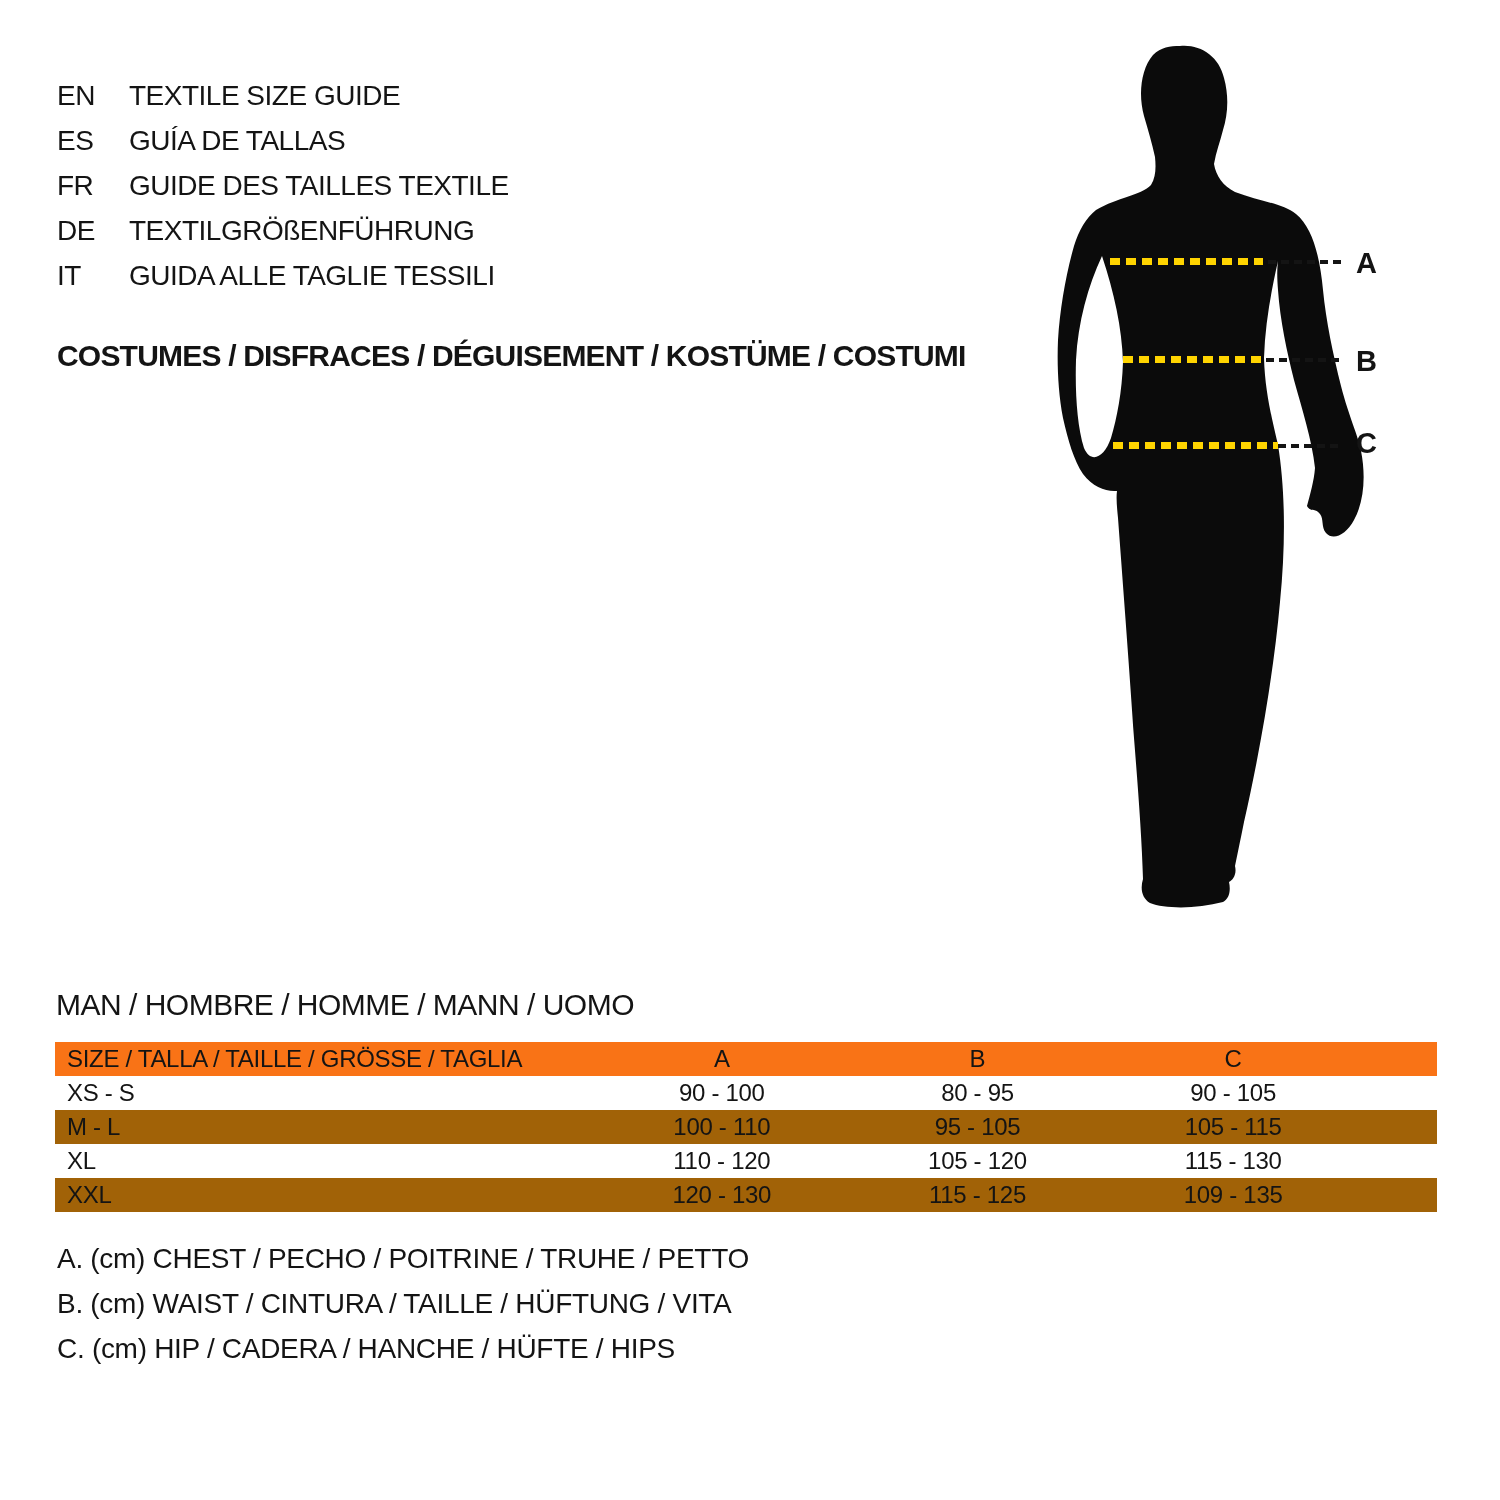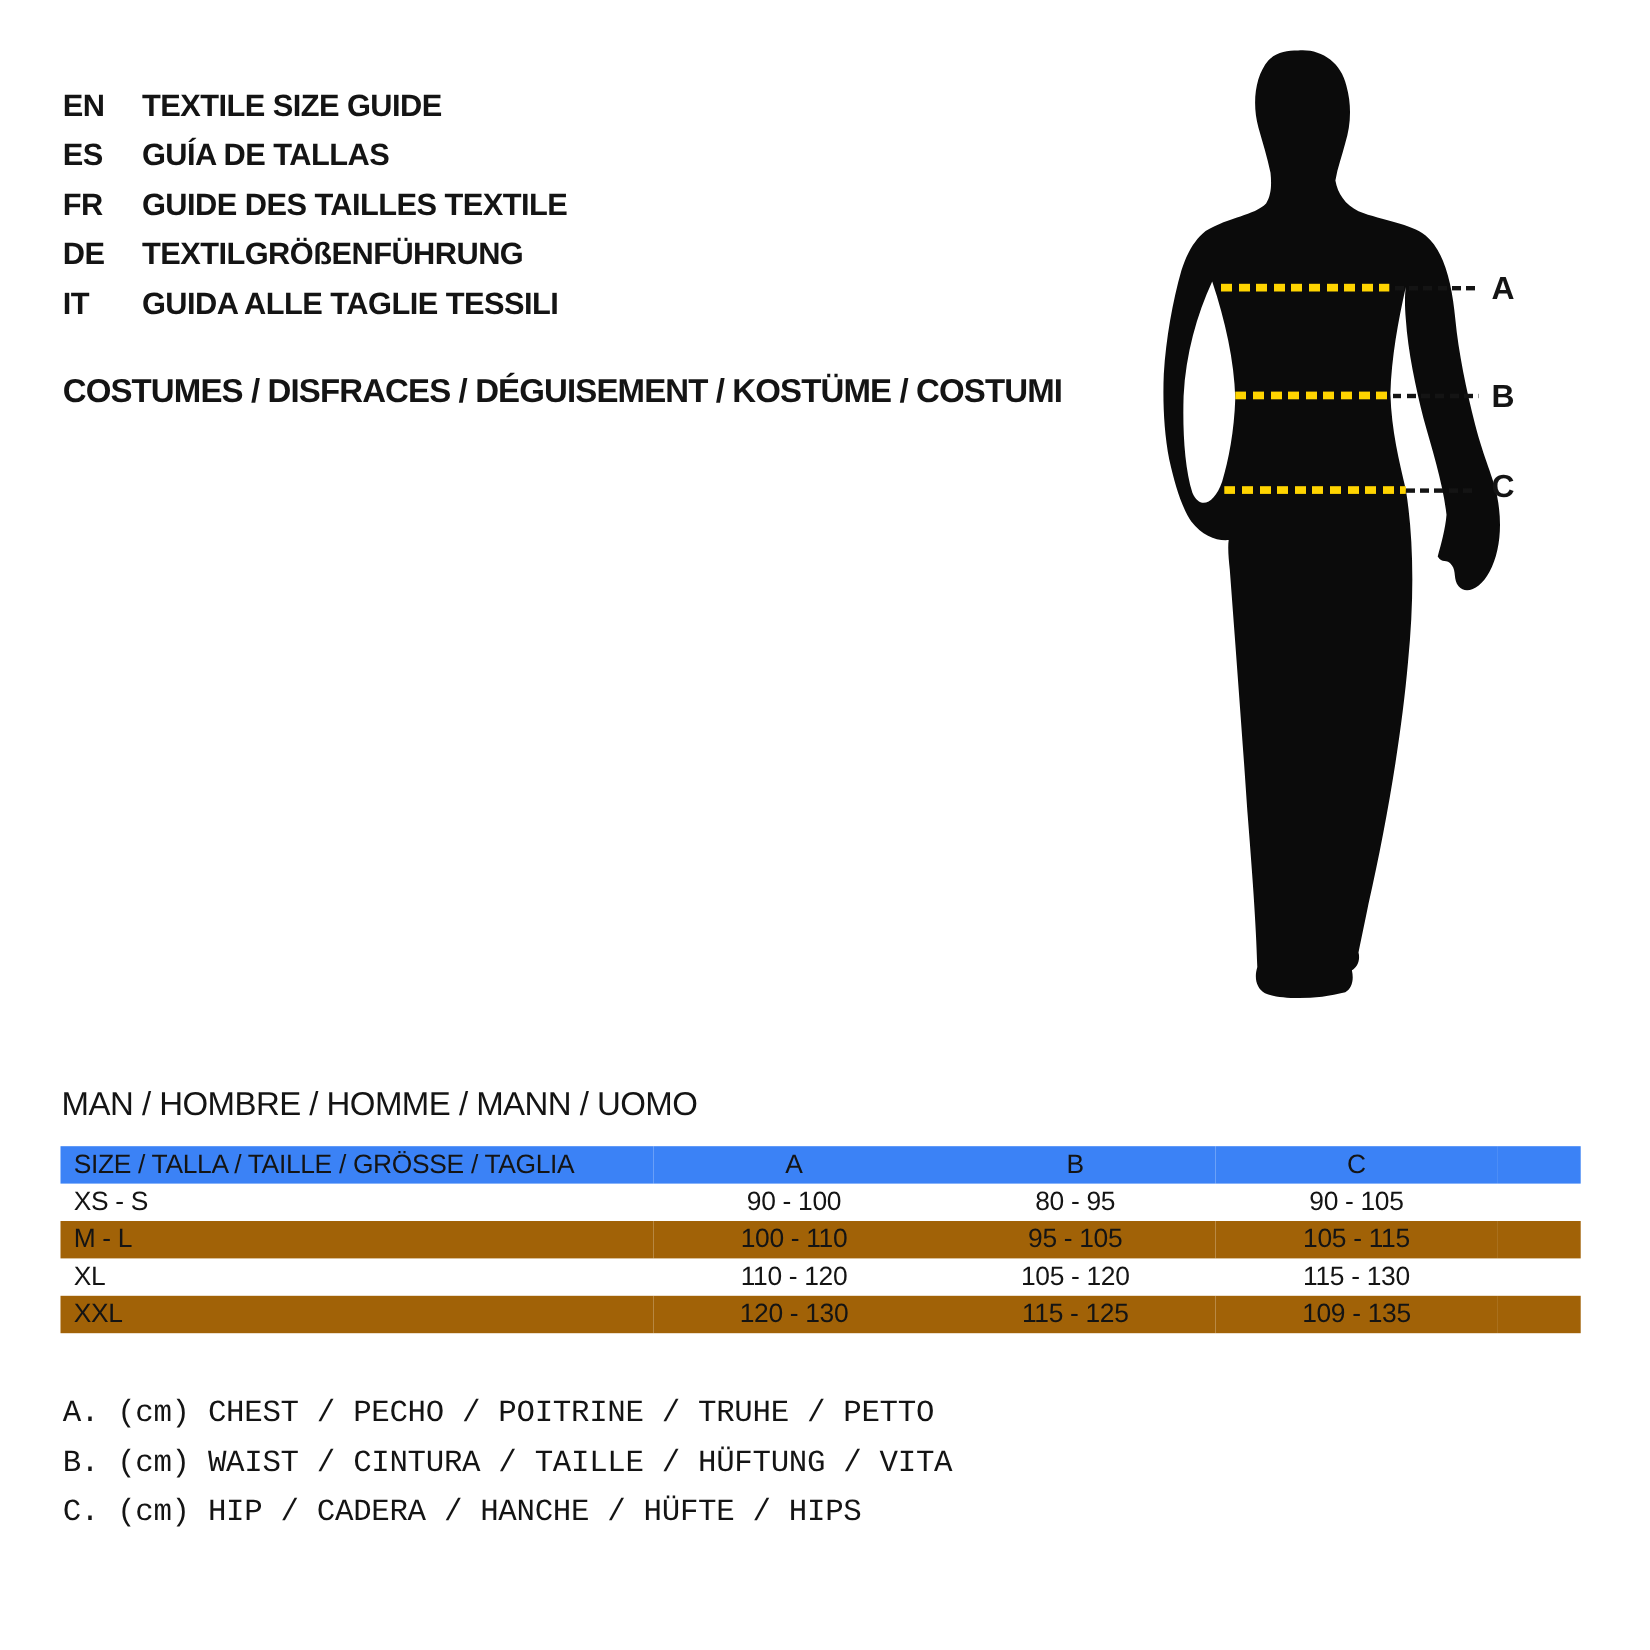--- a/index.html
+++ b/index.html
@@ -8,21 +8,21 @@
     background:#ffffff;
     font-family:"Liberation Sans", sans-serif;
     color:#141414;
     position:relative;
     overflow:hidden;
   }
   .abs{position:absolute;}
 
   
   .lang-list{left:57px;top:73px;}
-  .lang-row{display:flex;line-height:45px;font-size:28px;font-weight:700;letter-spacing:-0.5px;}
+  .lang-row{display:flex;line-height:45px;font-size:28px;font-weight:400;letter-spacing:-0.5px;}
   .lang-code{width:72px;flex:0 0 72px;}
   .lang-label{white-space:nowrap;}
 
   
   .category-heading{
     left:57px;top:339px;
     font-size:30px;font-weight:700;letter-spacing:-0.8px;white-space:nowrap;
   }
 
   
@@ -47,27 +47,27 @@
 
   
   .section-heading{left:56px;top:988px;font-size:30px;font-weight:400;letter-spacing:-0.5px;white-space:nowrap;}
 
   
   .size-table{left:55px;top:1042px;width:1382px;border-collapse:collapse;table-layout:fixed;}
   .size-table th,.size-table td{
     font-size:24px;font-weight:400;letter-spacing:-0.3px;
     height:34px;padding:0;vertical-align:middle;white-space:nowrap;
   }
-  .size-table th{background:#3b82f6;}
+  .size-table th{background:#f97316;}
   .size-table .col-size{text-align:left;padding-left:12px;}
   .size-table .col-val{text-align:center;}
   .size-table tr.alt td{background:#a16207;}
 
   
-  .legend{left:57px;top:1263px;font-family:Liberation Mono, monospace;}
+  .legend{left:57px;top:1236px;}
   .legend-line{line-height:45px;font-size:28px;letter-spacing:-0.3px;white-space:nowrap;}
 </style>
 </head>
 <body>
 
 <div class="abs lang-list">
   <div class="lang-row">
     <span class="lang-code">EN</span>
     <span class="lang-label">TEXTILE SIZE GUIDE</span>
   </div>

